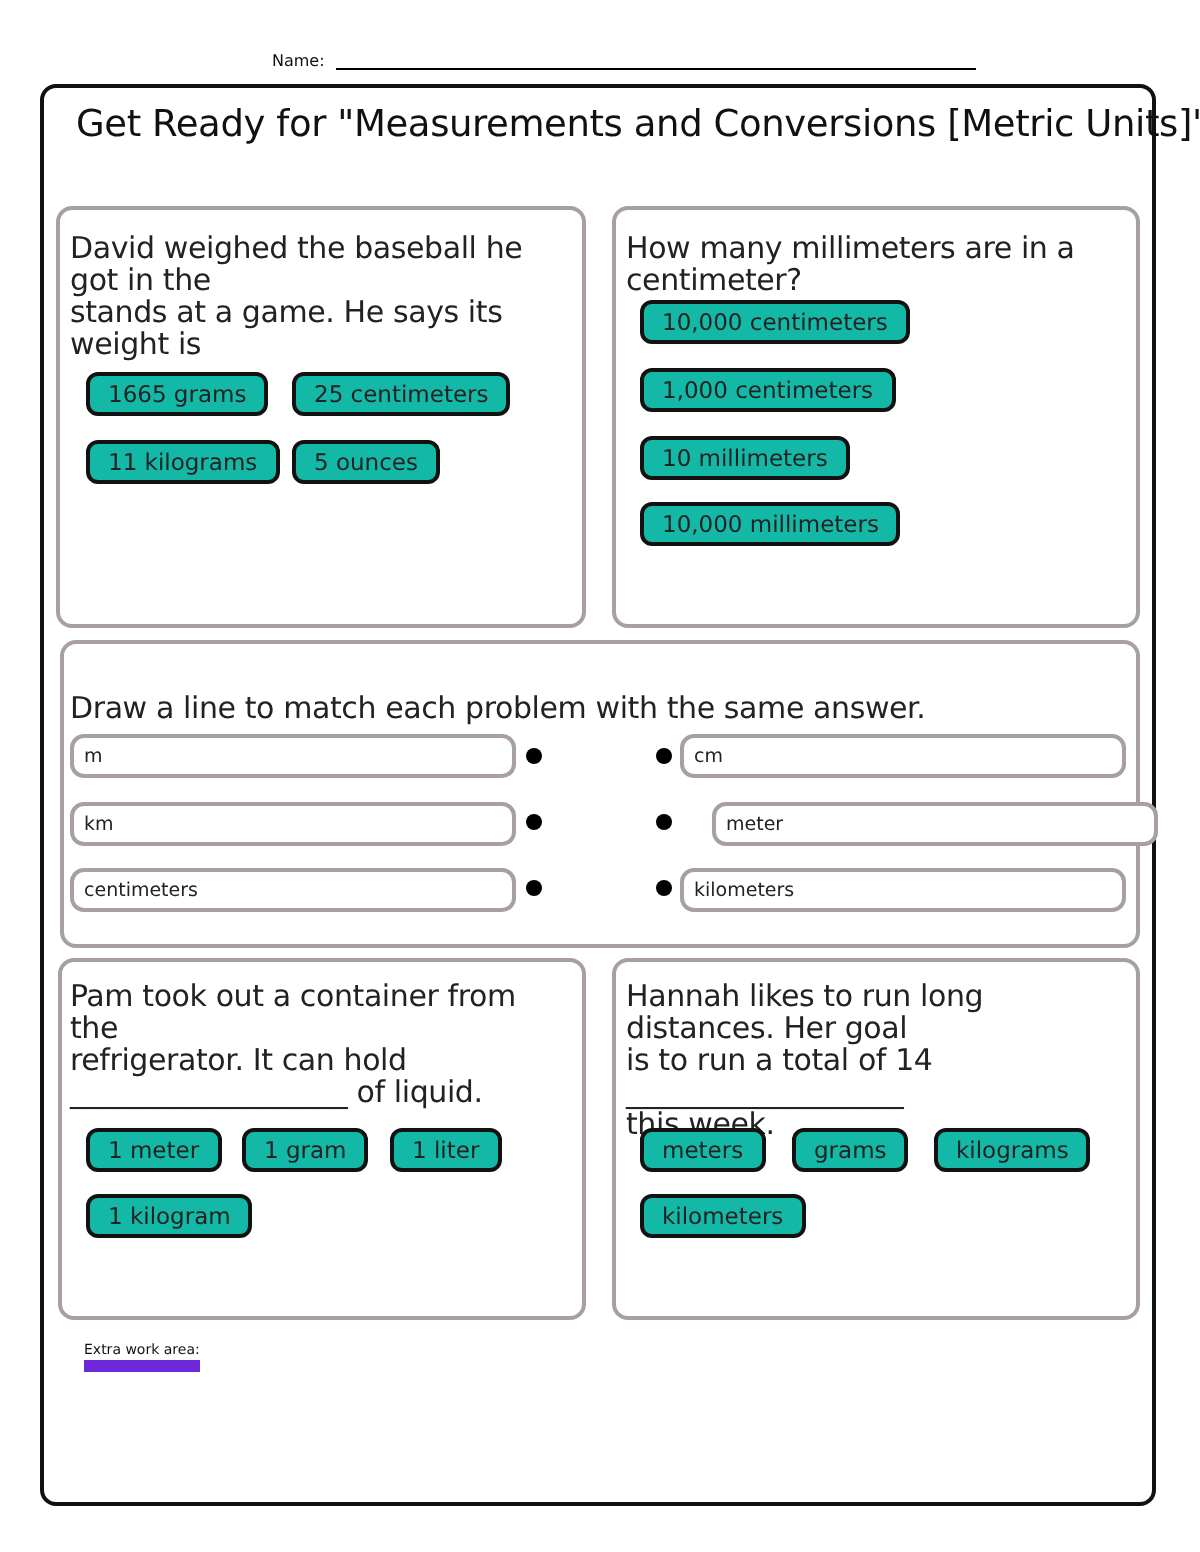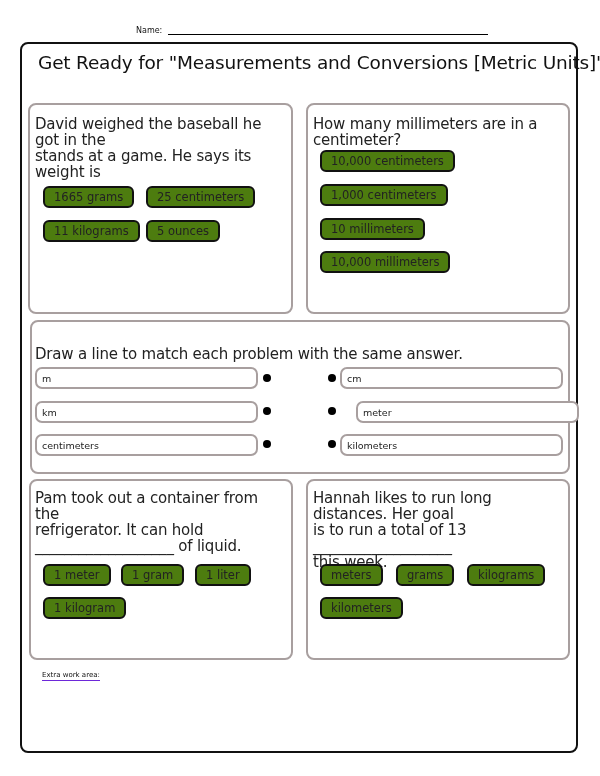--- a/index.html
+++ b/index.html
@@ -8,26 +8,26 @@
   .name-row { position: absolute; top: 26px; left: 136px; font-size: 8px; display: flex; align-items: flex-end; }
   .name-line { display: inline-block; width: 320px; border-bottom: 1px solid #000; margin-left: 6px; height: 8px; }
   .sheet { position: absolute; left: 20px; top: 42px; width: 558px; height: 711px;
            border: 2px solid #111; border-radius: 8px; box-sizing: border-box; }
   .title { position: absolute; left: 38px; top: 52px; font-size: 18.5px; white-space: nowrap;
            font-family: "DejaVu Sans", sans-serif; letter-spacing: -0.2px; color: #111; }
   .panel { position: absolute; border: 2px solid #a89f9f; border-radius: 8px; box-sizing: border-box; background: #fff; }
   .q { position: absolute; font-size: 15px; line-height: 16px; color: #222; letter-spacing: -0.2px; }
   .chip { position: absolute; border: 2px solid #111; border-radius: 6px; box-sizing: border-box;
           height: 22px; font-size: 11.5px; line-height: 18px; padding: 0 9px; white-space: nowrap;
-          background: #4d7c0f; color: #222; cursor: pointer; }
+          background: #14b8a6; color: #222; cursor: pointer; }
   .match-box { position: absolute; border: 2px solid #a89f9f; border-radius: 7px; box-sizing: border-box;
                height: 22px; font-size: 9.5px; line-height: 20px; padding-left: 5px; color: #222; background: #fff; }
   .dot { position: absolute; width: 8px; height: 8px; border-radius: 50%; background: #000; }
   .extra { position: absolute; left: 42px; top: 671px; font-size: 7px; color: #111;
-           border-bottom: 1px solid #6d28d9; padding-bottom: 1px; }
+           border-bottom: 6px solid #6d28d9; padding-bottom: 1px; }
 </style>
 </head>
 <body>
 
 <div class="name-row">
   <span>Name:</span>
   <span class="name-line"></span>
 </div>
 
 <div class="sheet"></div>
@@ -77,21 +77,21 @@
   <div>___________________ of liquid.</div>
 </div>
 <div class="chip" style="left:43px; top:564px;">1 meter</div>
 <div class="chip" style="left:121px; top:564px;">1 gram</div>
 <div class="chip" style="left:195px; top:564px;">1 liter</div>
 <div class="chip" style="left:43px; top:597px;">1 kilogram</div>
 
 <div class="panel" style="left:306px; top:479px; width:264px; height:181px;"></div>
 <div class="q" style="left:313px; top:490px; width:255px;">
   <div>Hannah likes to run long distances. Her goal</div>
-  <div>is to run a total of 13 ___________________</div>
+  <div>is to run a total of 14 ___________________</div>
   <div>this week.</div>
 </div>
 <div class="chip" style="left:320px; top:564px;">meters</div>
 <div class="chip" style="left:396px; top:564px;">grams</div>
 <div class="chip" style="left:467px; top:564px;">kilograms</div>
 <div class="chip" style="left:320px; top:597px;">kilometers</div>
 
 <div class="extra">Extra work area:</div>
 
 </body></html>

